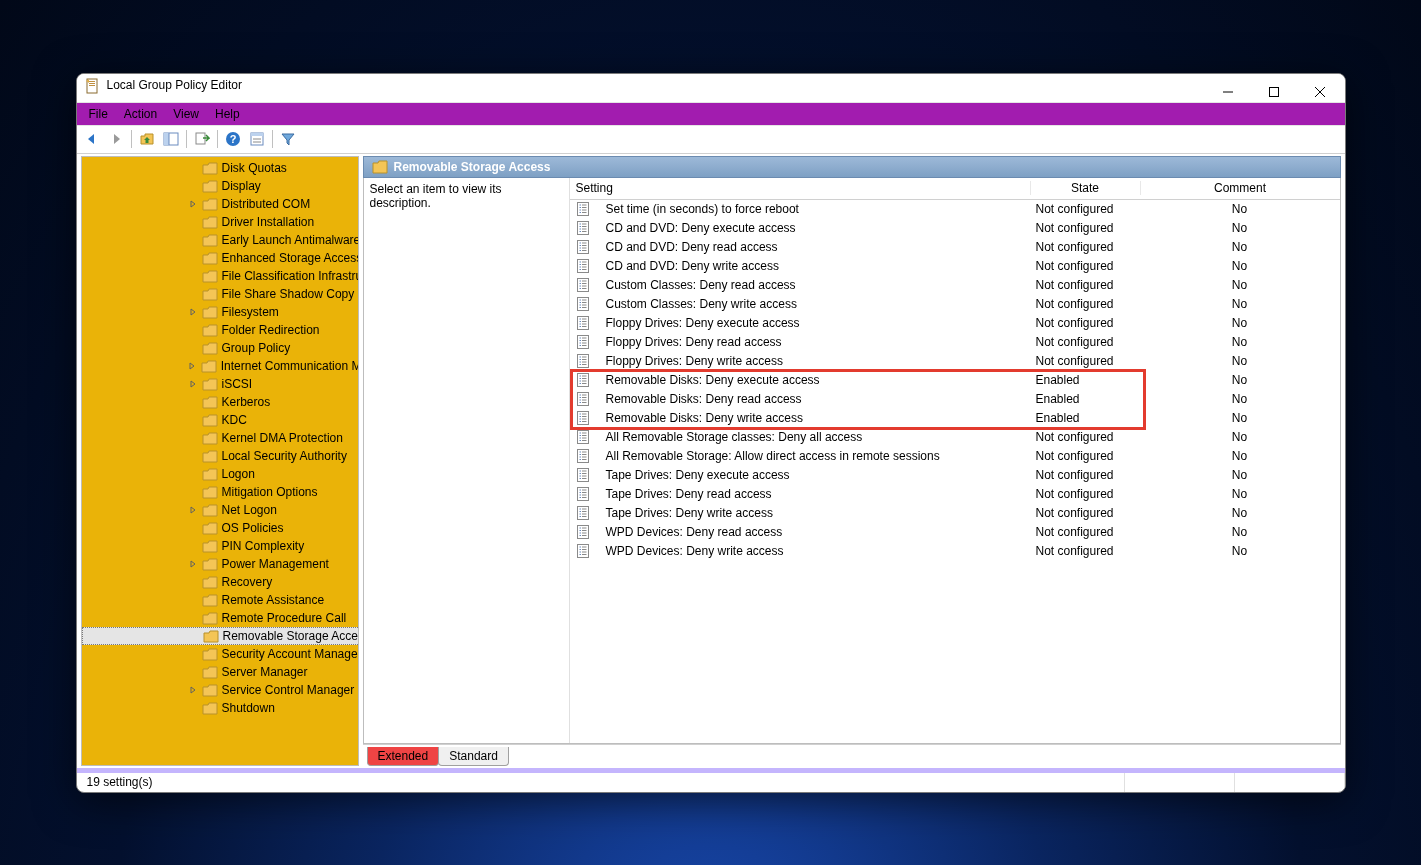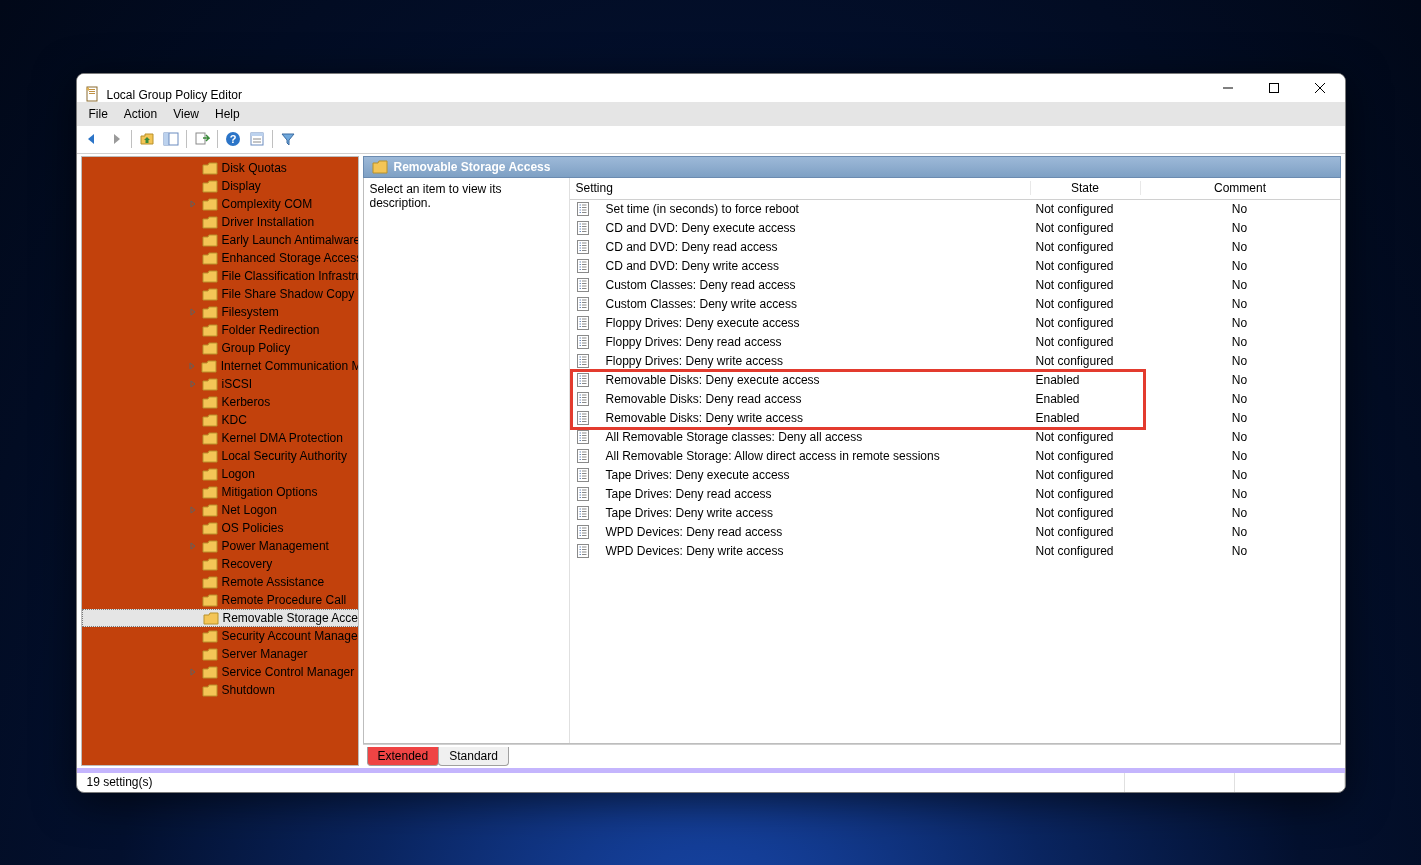--- a/index.html
+++ b/index.html
@@ -19,22 +19,22 @@
   border: 1px solid #7a7a7a;
   border-radius: 8px;
   box-shadow: 0 8px 40px rgba(0,0,0,0.6);
   display: flex;
   flex-direction: column;
   overflow: hidden;
 }
 .titlebar {
   height: 28px;
   display: flex;
-  align-items: flex-end;
-  padding: 16px 2px 0 8px;
+  align-items: flex-start;
+  padding: 4px 2px 0 8px;
   background: #ffffff;
 }
 .titlebar .app-icon {
   width: 16px; height: 16px;
   margin-right: 6px;
 }
 .titlebar .title { flex: 1; font-size: 12px; color: #000; }
 .win-controls { display: flex; }
 .win-btn {
   width: 46px; height: 28px;
@@ -42,21 +42,21 @@
   color: #000;
 }
 .win-btn svg { width: 10px; height: 10px; }
 .menubar {
   height: 24px;
   display: flex;
   align-items: center;
   padding: 0 4px;
   border-top: 1px solid #e5e5e5;
   border-bottom: 1px solid #e5e5e5;
-  background: #e5e5e5;
+  background: #a21caf;
 }
 .menu-item { padding: 0 8px; font-size: 12px; color: #000; }
 .toolbar {
   height: 28px;
   display: flex;
   align-items: center;
   padding: 0 4px;
   border-bottom: 1px solid #d0d0d0;
   background: #fff;
   gap: 2px;
@@ -68,21 +68,21 @@
 .tb-sep { width: 1px; height: 18px; background: #c0c0c0; margin: 0 2px; }
 .content {
   flex: 1;
   display: flex;
   min-height: 0;
 }
 .tree-pane {
   width: 278px;
   border: 1px solid #bdbdbd;
   margin: 2px 2px 2px 4px;
-  background: #c2410c;
+  background: #eab308;
   overflow: hidden;
   position: relative;
 }
 .tree-scroll {
   position: absolute; inset: 0;
   overflow-y: auto;
   overflow-x: auto;
 }
 .tree-inner { min-width: 340px; padding-top: 2px; }
 .tree-row {
@@ -334,21 +334,21 @@
               <span class="exp">
                 <svg width="8" height="8" viewBox="0 0 8 8">
                   <path d="M2 1 L6 4 L2 7 Z" fill="none" stroke="#606060"></path>
                 </svg>
               </span>
               <span class="folder">
                 <svg viewBox="0 0 16 14">
                   <path d="M1 4 L6 4 L7 2 L15 2 L15 13 L1 13 Z" fill="#f4c556" stroke="#b8912a"></path>
                 </svg>
               </span>
-              <span>Complexity COM</span>
+              <span>Distributed COM</span>
             </div>
             <div class="tree-row">
               <span class="exp"></span>
               <span class="folder">
                 <svg viewBox="0 0 16 14">
                   <path d="M1 4 L6 4 L7 2 L15 2 L15 13 L1 13 Z" fill="#f4c556" stroke="#b8912a"></path>
                 </svg>
               </span>
               <span>Driver Installation</span>
             </div>
@@ -513,20 +513,29 @@
               <span>Net Logon</span>
             </div>
             <div class="tree-row">
               <span class="exp"></span>
               <span class="folder">
                 <svg viewBox="0 0 16 14">
                   <path d="M1 4 L6 4 L7 2 L15 2 L15 13 L1 13 Z" fill="#f4c556" stroke="#b8912a"></path>
                 </svg>
               </span>
               <span>OS Policies</span>
+            </div>
+            <div class="tree-row">
+              <span class="exp"></span>
+              <span class="folder">
+                <svg viewBox="0 0 16 14">
+                  <path d="M1 4 L6 4 L7 2 L15 2 L15 13 L1 13 Z" fill="#f4c556" stroke="#b8912a"></path>
+                </svg>
+              </span>
+              <span>PIN Complexity</span>
             </div>
             <div class="tree-row">
               <span class="exp">
                 <svg width="8" height="8" viewBox="0 0 8 8">
                   <path d="M2 1 L6 4 L2 7 Z" fill="none" stroke="#606060"></path>
                 </svg>
               </span>
               <span class="folder">
                 <svg viewBox="0 0 16 14">
                   <path d="M1 4 L6 4 L7 2 L15 2 L15 13 L1 13 Z" fill="#f4c556" stroke="#b8912a"></path>

